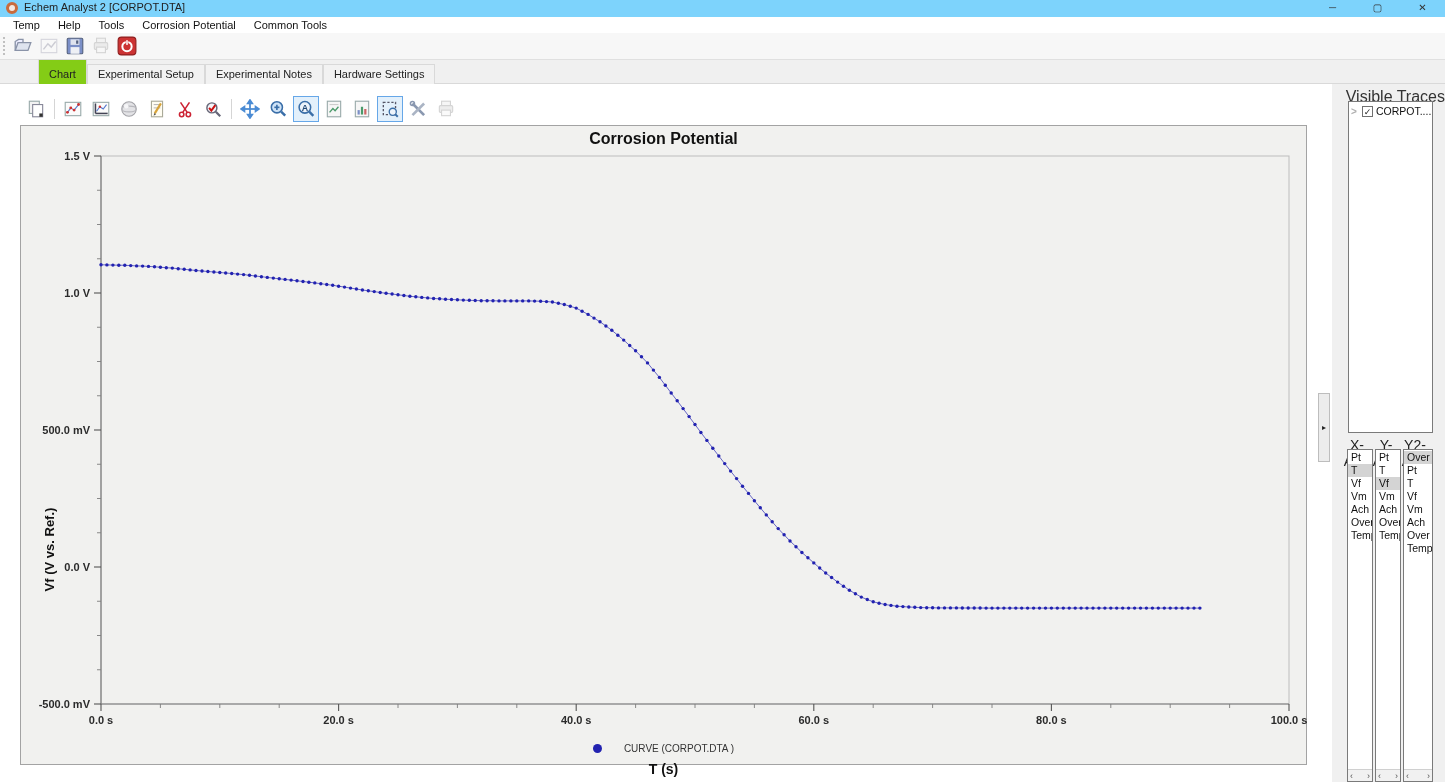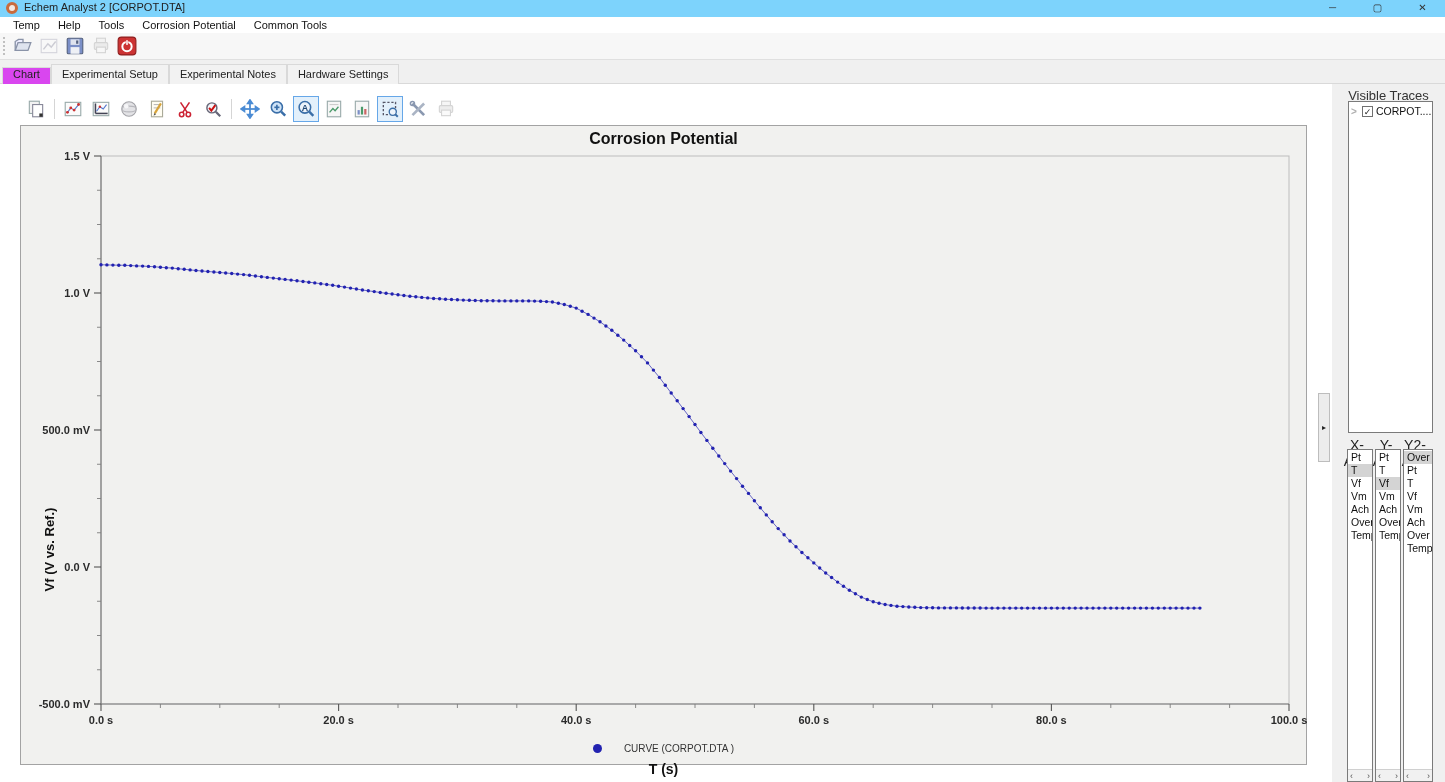--- a/index.html
+++ b/index.html
@@ -23,21 +23,21 @@
   #main-toolbar { position:absolute; top:33px; left:0; width:1445px; height:27px; background:#f7f7f7;
     border-bottom:1px solid #e0e0e0; display:flex; align-items:center; padding-left:2px; }
   .grip { width:3px; height:18px; border-left:2px dotted #c0c0c0; margin:0 4px 0 1px; }
   .tb-btn { width:26px; height:24px; display:flex; align-items:center; justify-content:center; }
   .tb-btn.disabled { opacity:.45; }
 
   
   #tabstrip { position:absolute; top:64px; left:2px; display:flex; align-items:flex-end; height:20px; }
   .tab { font-size:11px; color:#222; padding:3px 10px 3px 10px; background:#f2f2f2;
     border:1px solid #d9d9d9; border-bottom:none; margin-right:0; line-height:13px; }
-  .tab.active { background:#d946ef; position:relative; padding-top:0; z-index:2; }
+  .tab.active { background:#84cc16; position:relative; padding-top:8px; z-index:2;margin-left:36px; }
   #tab-underline { position:absolute; top:83px; left:0; width:1445px; height:1px; background:#d9d9d9; }
 
   
   #content { position:absolute; top:84px; left:0; width:1445px; height:698px; background:#ffffff; }
 
   
   #chart-toolbar { position:absolute; top:95px; left:22px; display:flex; align-items:center; height:28px; }
   .ctb-btn { width:26px; height:26px; display:flex; align-items:center; justify-content:center;
     border:1px solid transparent; margin:0 1px; }
   .ctb-btn.active { border:1px solid #66a7e8; background:#e3f0fb; }
@@ -59,22 +59,22 @@
   #legend-dot { width:9px; height:9px; border-radius:50%; background:#2222b0; }
   #legend-label { font-size:10px; color:#333; }
 
   
   #splitter { position:absolute; top:393px; left:1318px; width:12px; height:69px;
     background:#ececec; border:1px solid #bdbdbd; display:flex; align-items:center; justify-content:center;
     font-size:8px; color:#222; }
 
   
   #sidebar { position:absolute; top:84px; left:1332px; width:113px; height:698px; background:#f0f0f0; }
-  #visible-traces-label { position:absolute; top:4px; left:0; width:100%; text-align:center;
-    font-size:13px; color:#333; }
+  #visible-traces-label { position:absolute; top:4px; left:0; width:100%; text-align:right;
+    font-size:16px; color:#333; }
   #trace-box { position:absolute; top:17px; left:16px; width:85px; height:332px;
     background:#ffffff; border:1px solid #7a7a7a; }
   #trace-row { display:flex; align-items:center; gap:3px; padding:3px 1px 0 2px; }
   #trace-expander { color:#b0b0b0; font-size:10px; font-weight:bold; width:8px; }
   #trace-checkbox { width:11px; height:11px; border:1px solid #707070; background:#fff;
     font-size:9px; line-height:10px; text-align:center; color:#222; flex:0 0 auto; }
   #trace-label { font-size:10.5px; color:#111; white-space:nowrap; overflow:hidden; }
 
   .axis-col-label { position:absolute; top:353px; font-size:14px; color:#222; width:32px; text-align:center; }
   .axis-listbox { position:absolute; top:365px; background:#ffffff; border:1px solid #7a7a7a; height:333px; }

